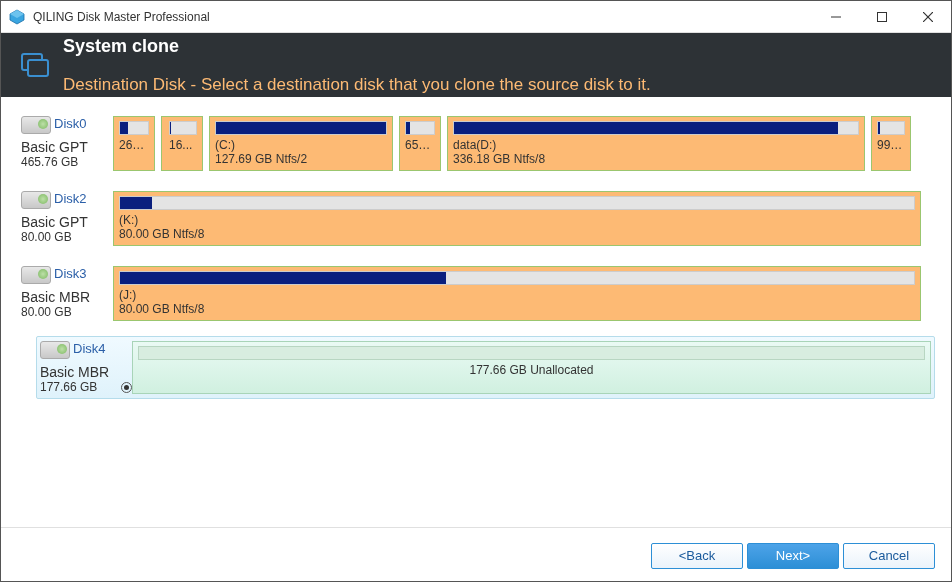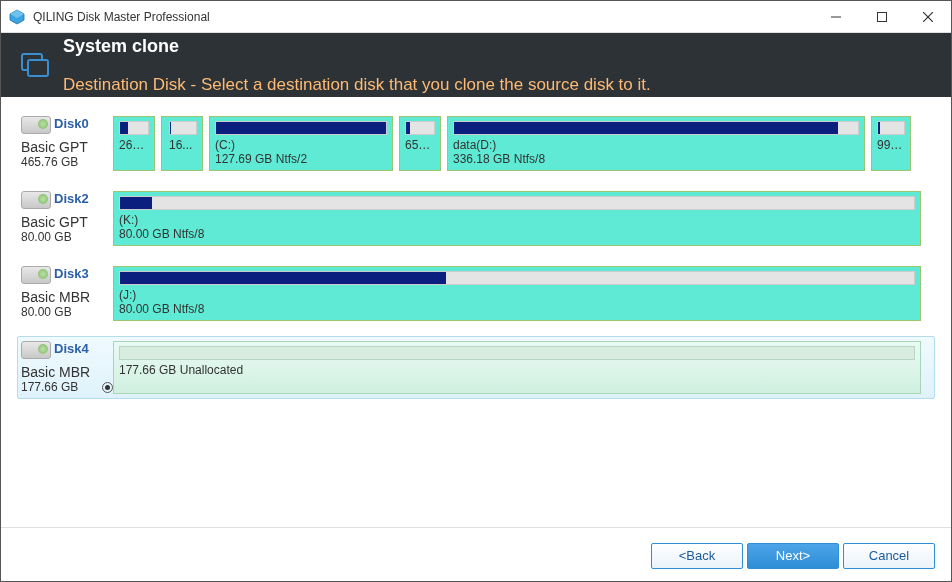--- a/index.html
+++ b/index.html
@@ -14,32 +14,32 @@
 
 
 .header { background: #2d3236; height: 64px; display: flex; align-items: center; padding: 0 18px; }
 .header .header-icon { width: 32px; height: 32px; margin-right: 12px; }
 .header .header-text h1 { color: #fff; font-size: 18px; font-weight: 600; }
 .header .header-text p { color: #fdba74; font-size: 17px; margin-top: 18px; }
 
 
 .content { padding: 14px 16px; height: calc(582px - 32px - 64px - 56px); overflow: hidden; }
 .disk-row { display: flex; margin-bottom: 10px; border: 1px solid transparent; padding: 4px 3px; }
-.disk-row.selected { background: linear-gradient(#f0faff,#dff2fb); border: 1px solid #b5dceb; border-radius: 2px; }
+.disk-row.selected { background: linear-gradient(#f0faff,#dff2fb); border: 1px solid #b5dceb; border-radius: 2px; margin-left: 19px; }
 .disk-info { width: 92px; flex-shrink: 0; position: relative; }
 .disk-info .disk-icon { width: 30px; height: 18px; background: linear-gradient(#e8e8e8,#c8c8c8); border: 1px solid #aaa; border-radius: 3px; display: inline-block; position: relative; }
 .disk-info .disk-icon::after { content:''; position:absolute; right:2px; top:2px; width:10px; height:10px; border-radius:50%; background: radial-gradient(#bde0a8,#7cb860); }
-.disk-info .disk-name { color: #2b5fa8; font-weight: 700; font-size: 13px; display: inline-block; vertical-align: top; margin-left: 3px; }
+.disk-info .disk-name { color: #2b5fa8; font-weight: 400; font-size: 13px; display: inline-block; vertical-align: top; margin-left: 3px; }
 .disk-info .disk-type { font-size: 14px; color: #333; margin-top: 1px; }
 .disk-info .disk-size { font-size: 12px; color: #333; }
 .disk-info .radio { position: absolute; right: 0; bottom: 1px; width: 11px; height: 11px; border: 1px solid #555; border-radius: 50%; display: flex; align-items: center; justify-content: center; }
 .disk-info .radio.checked::after { content: ''; width: 5px; height: 5px; background: #333; border-radius: 50%; }
 
 .partitions { flex: 1; display: flex; gap: 6px; overflow: hidden; }
-.partition { border: 1px solid #9bc66f; background: #5eead4; display: flex; flex-direction: column; padding: 4px 5px; min-width: 0; }
+.partition { border: 1px solid #9bc66f; background: #fdba74; display: flex; flex-direction: column; padding: 4px 5px; min-width: 0; }
 .partition.unalloc { border: 1px solid #bbb; }
 .partition .bar { height: 14px; background: #e4e4e4; border: 1px solid #ccc; margin-bottom: 3px; position: relative; }
 .partition .bar .fill { position: absolute; top: 0; left: 0; bottom: 0; background: #0a1f7e; }
 .partition .label { font-size: 12px; color: #333; white-space: nowrap; overflow: hidden; text-overflow: ellipsis; }
 .partition .sublabel { font-size: 12px; color: #333; white-space: nowrap; overflow: hidden; text-overflow: ellipsis; }
 .disk-row.selected .partition.unalloc { background: linear-gradient(#eafaf4, #d0f0e0); border-color: #a8d4b8; }
 .disk-row.selected .partition.unalloc .bar { background: #d8ede0; border-color: #b8d6c2; }
 
 
 .footer { height: 56px; border-top: 1px solid #e0e0e0; display: flex; align-items: center; justify-content: flex-end; padding: 0 16px; gap: 4px; }
@@ -150,21 +150,21 @@
             <div class="fill" style="width: 41%;"></div>
           </div>
           <div class="label">(J:)</div>
           <div class="sublabel">80.00 GB Ntfs/8</div>
         </div>
       </div>
     </div>
     <div class="disk-row selected">
       <div class="disk-info"><span class="disk-icon"></span><span class="disk-name">Disk4</span><div class="disk-type">Basic MBR</div><div class="disk-size">177.66 GB</div><span class="radio checked"></span></div>
       <div class="partitions">
-        <div class="partition unalloc" style="width: 808px;">
+        <div class="partition unalloc" style="width: 808px; text-align: center;">
           <div class="bar">
             <div class="fill" style="width: 0%;"></div>
           </div>
           <div class="sublabel">177.66 GB Unallocated</div>
         </div>
       </div>
     </div>
   </div>
 
 <div class="footer">

